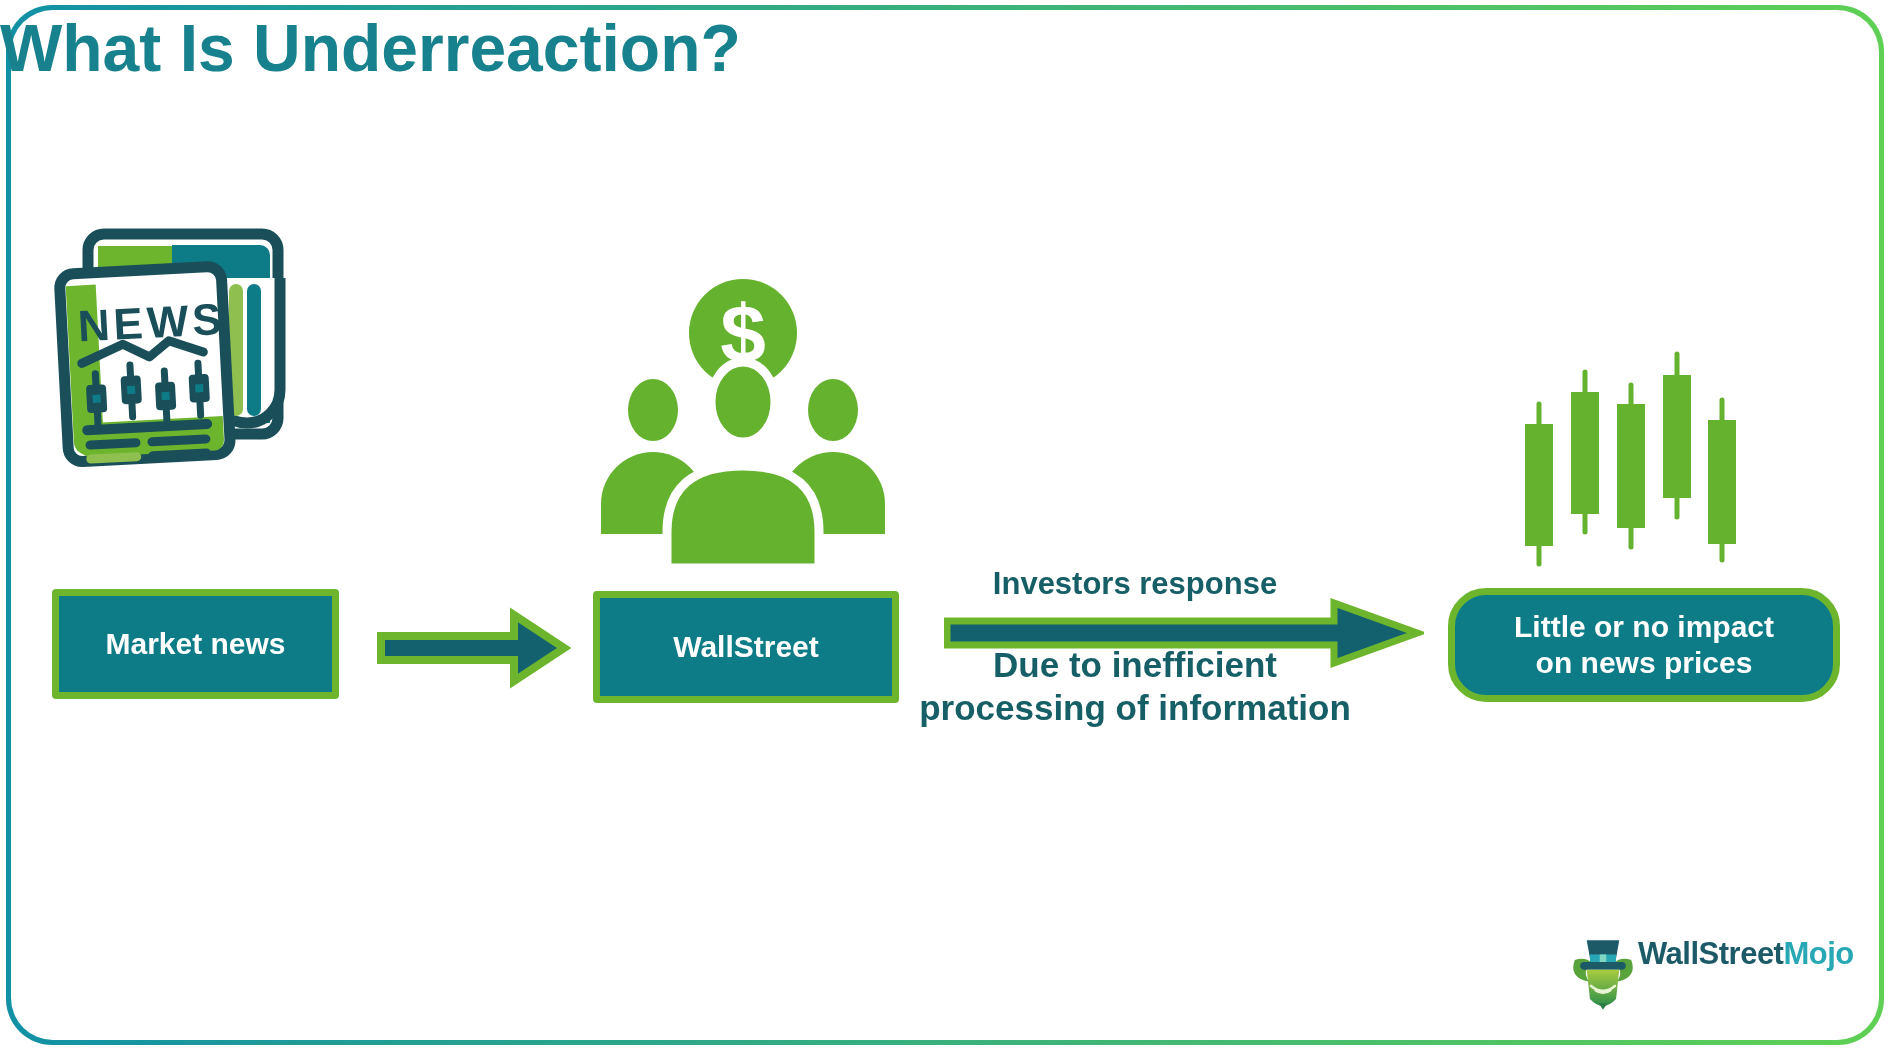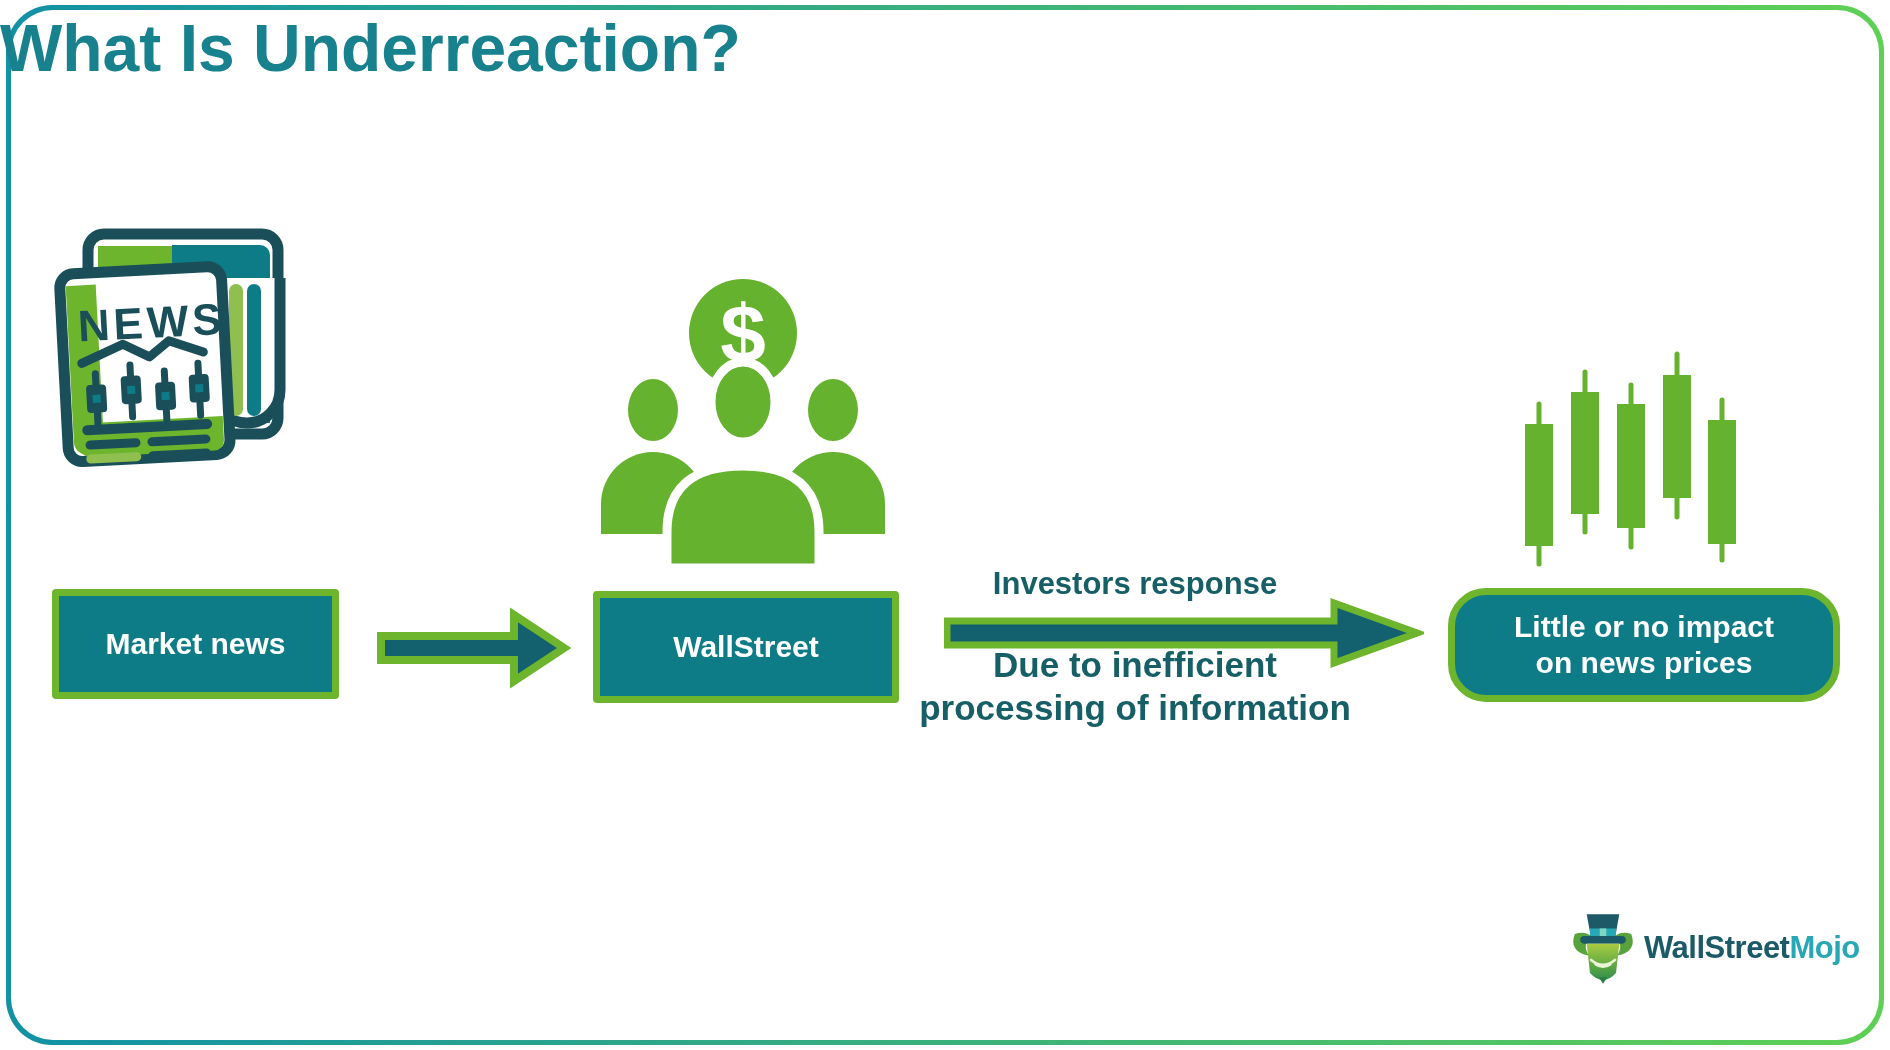--- a/index.html
+++ b/index.html
@@ -23,21 +23,21 @@
   .pill-investors{left:593px;top:591px;width:306px;height:112px;}
   .pill-impact{left:1448px;top:588px;width:392px;height:114px;border-radius:38px;font-size:30px;}
   .icon-news{position:absolute;left:52px;top:226px;width:250px;height:245px;}
   .icon-investors{position:absolute;left:593px;top:276px;width:300px;height:295px;}
   .icon-candles{position:absolute;left:1520px;top:346px;width:220px;height:222px;}
   .arrow-short{position:absolute;left:376px;top:602px;width:195px;height:92px;}
   .arrow-long{position:absolute;left:944px;top:597px;width:480px;height:72px;}
   .lbl{position:absolute;color:var(--teal-text);font-weight:800;text-align:center;}
   .lbl-top{left:900px;top:566px;width:470px;font-size:31px;}
   .lbl-bottom{left:880px;top:644px;width:510px;font-size:35px;line-height:1.22;}
-  .logo{position:absolute;left:1568px;top:910px;height:76px;display:flex;align-items:center;gap:6px;}
+  .logo{position:absolute;left:1568px;top:936px;height:76px;display:flex;}
   .logo-bull{width:70px;height:76px;}
   .logo-text{font-size:31px;font-weight:800;letter-spacing:-0.5px;}
   .logo-text .p1{color:var(--logo-dark);} .logo-text .p2{color:var(--logo-accent);}
   
   .f-white{fill:#fff}.f-teal{fill:var(--teal)}.f-green{fill:var(--green)}
   .f-lgreen{fill:var(--green-light)}.f-igreen{fill:var(--icon-green)}.f-dark{fill:var(--outline-dark)}
   .s-dark{stroke:var(--outline-dark)}
   text.news-word{font-family:"Liberation Sans",sans-serif;font-weight:800;letter-spacing:4px;}
 </style>
 </head>

